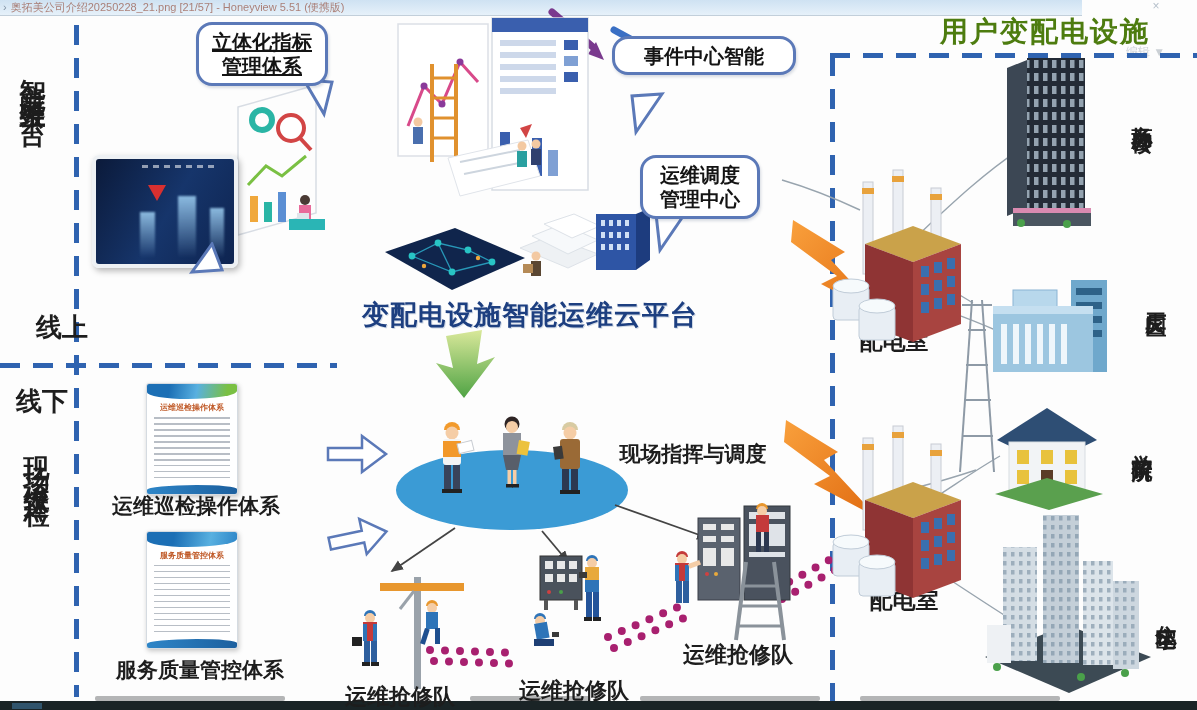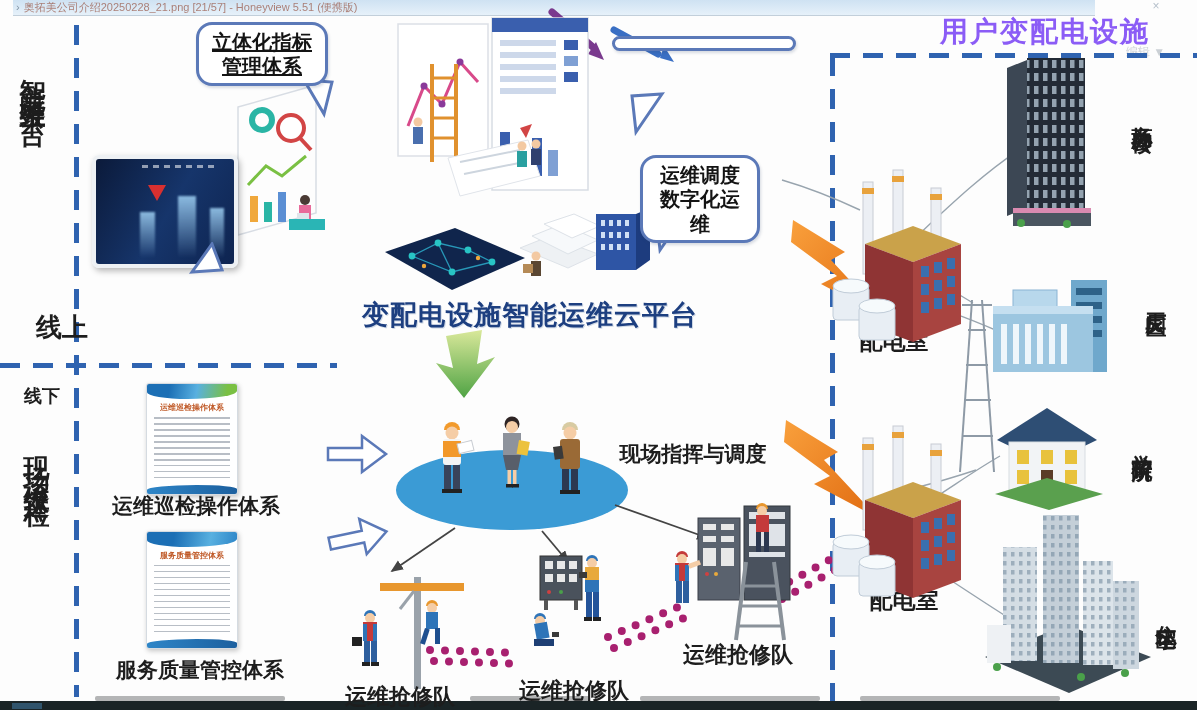--- a/index.html
+++ b/index.html
@@ -3,37 +3,37 @@
 <meta charset="utf-8">
 <style>
   * { box-sizing: border-box; margin:0; padding:0; }
   html,body { width:1197px; height:710px; overflow:hidden; background:#fff;
     font-family:"Liberation Sans","DejaVu Sans",sans-serif; }
   #app { position:relative; width:1197px; height:710px; background:#fdfdfd; overflow:hidden; }
   .abs { position:absolute; }
   
   .titlebar { left:0; top:0; width:1082px; height:16px;
     background:linear-gradient(#cfe2f2,#e6f1fa); border-bottom:1px solid #c2cfda;
-    font-size:11px; line-height:15px; color:rgba(140,62,40,.62); white-space:nowrap;margin-left:13px; }
+    font-size:11px; line-height:15px; color:rgba(140,62,40,.62); white-space:nowrap; }
   .titlebar .tb-arrow { display:inline-block; margin:0 4px 0 3px; color:rgba(90,110,130,.7); }
   .tb-close { left:1146px; top:0px; width:20px; height:14px; text-align:center;
     color:rgba(120,140,160,.55); font-size:12px; line-height:13px; }
   .bottombar { left:0; top:701px; width:1197px; height:9px; background:#1a2426; }
   .bb-lite { left:12px; top:703px; width:30px; height:6px; background:#3a6a8a; opacity:.7; }
   .smudge { top:696px; height:5px; background:#2a2e30; opacity:.35; border-radius:2px; }
   
   .vdash { width:5px; background:repeating-linear-gradient(180deg,#2f63b0 0 20px,transparent 20px 33px); }
   .hdash { height:5px; background:repeating-linear-gradient(90deg,#2f63b0 0 20px,transparent 20px 33px); }
   
   .vtext { writing-mode:vertical-rl; text-orientation:upright; font-weight:bold; color:#1d1d1d; }
   .red { color:#e02222; }
   .blk-label { font-weight:bold; color:#1d1d1d; text-align:center; }
   .title-blue { font-weight:bold; color:#1d3f80; letter-spacing:1px;
     text-shadow:1px 1px 0 rgba(180,195,215,.6); }
-  .hdr { font-weight:bold; color:#8b5cf6; text-align:center; letter-spacing:2px; }
+  .hdr { font-weight:bold; color:#4d7c0f; text-align:center; letter-spacing:2px; }
   .ghost { opacity:.3; color:#5a6a7a; font-size:12px; }
   
   .callout { background:#fff; border:3px solid #5b79b8; border-radius:16px; text-align:center;
     font-weight:bold; color:#141414; padding:5px 8px 4px; line-height:1.22; z-index:6;
     box-shadow:1px 2px 3px rgba(40,60,100,.18); }
   .tail { z-index:5; }
   
   .monitor { left:92px; top:155px; width:146px; height:113px; border:4px solid #eef1f4;
     border-radius:7px; background:linear-gradient(120deg,#0b1a3a,#16356b 52%,#0e2450);
     box-shadow:2px 3px 6px rgba(0,0,0,.28); overflow:hidden; z-index:4; }
@@ -67,21 +67,21 @@
 
   <div class="abs ghost" style="left:1126px; top:44px;">编辑 ▼</div>
 
   <div class="abs vdash" style="left:74px; top:25px; height:672px;"></div>
   <div class="abs hdash" style="left:0px; top:363px; width:337px;"></div>
   <div class="abs vdash" style="left:830px; top:56px; height:646px;"></div>
   <div class="abs hdash" style="left:830px; top:53px; width:367px;"></div>
 
   <div class="abs vtext" style="left:16px; top:58px; font-size:26px; letter-spacing:7px;">智能运维云平台</div>
   <div class="abs blk-label red" style="left:10px; top:310px; width:64px; font-size:26px;margin-left:20px;">线上</div>
-  <div class="abs blk-label red" style="left:10px; top:384px; width:64px; font-size:18px;">线下</div>
+  <div class="abs blk-label red" style="left:10px; top:384px; width:64px; font-size:26px;">线下</div>
   <div class="abs vtext" style="left:20px; top:436px; font-size:26px; letter-spacing:9px;">现场运维巡检</div>
 
   <div class="abs hdr" style="left:905px; top:13px; width:280px; font-size:28px;">用户变配电设施</div>
   <div class="abs blk-label" style="left:846px; top:326px; width:96px; font-size:23px;">配电室</div>
   <div class="abs blk-label" style="left:856px; top:585px; width:96px; font-size:23px;">配电室</div>
   <div class="abs vtext" style="left:1128px; top:108px; font-size:21px; letter-spacing:2px;">商场办公楼</div>
   <div class="abs vtext" style="left:1142px; top:296px; font-size:21px; letter-spacing:2px;">工厂园区</div>
   <div class="abs vtext" style="left:1128px; top:438px; font-size:21px; letter-spacing:2px;">学校院所</div>
   <div class="abs vtext" style="left:1152px; top:608px; font-size:21px; letter-spacing:2px;">住宅小区</div>
 
@@ -93,28 +93,29 @@
 
   <div class="abs callout" style="left:196px; top:22px; width:132px; font-size:20px;text-decoration:underline;">
     <div>立体化指标</div>
     <div>管理体系</div>
   </div>
   <svg class="abs tail" style="left:300px; top:78px;" width="40" height="40">
     <path d="M4,2 L24,36 L32,4 Z" fill="#fff" stroke="#5b79b8" stroke-width="3"></path>
     </svg>
 
   <div class="abs callout" style="left:612px; top:36px; width:184px; font-size:20px;">
+    <div>事件中心智能</div>
   </div>
   <svg class="abs tail" style="left:628px; top:92px;" width="40" height="44">
     <path d="M34,2 L8,40 L4,4 Z" fill="#fff" stroke="#5b79b8" stroke-width="3"></path>
     </svg>
 
   <div class="abs callout" style="left:640px; top:155px; width:120px; font-size:20px;">
     <div>运维调度</div>
-    <div>数字化运维</div>
+    <div>管理中心</div>
   </div>
   <svg class="abs tail" style="left:652px; top:210px;" width="40" height="44">
     <path d="M34,2 L8,40 L4,4 Z" fill="#fff" stroke="#5b79b8" stroke-width="3"></path>
     </svg>
 
   <svg class="abs tail" style="left:186px; top:242px;" width="44" height="32">
     <path d="M6,30 L26,2 L36,28 Z" fill="#fff" stroke="#5b79b8" stroke-width="3"></path>
     </svg>
 
   <div class="abs monitor">

